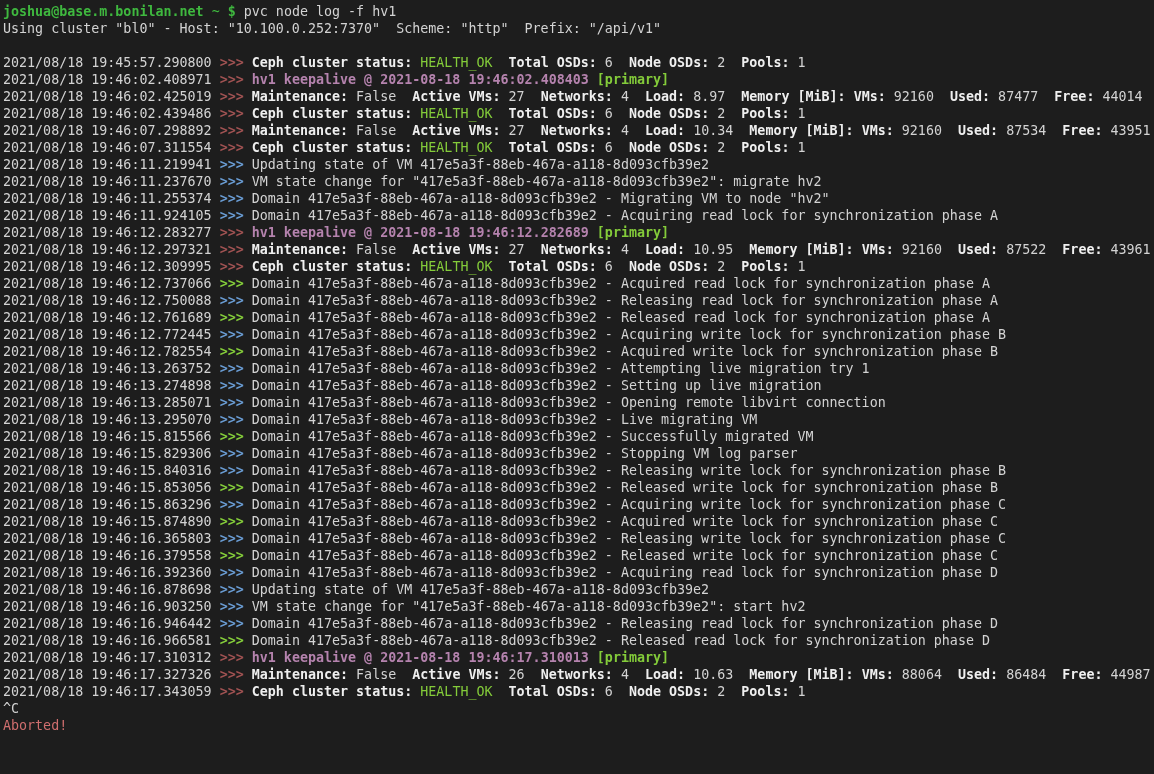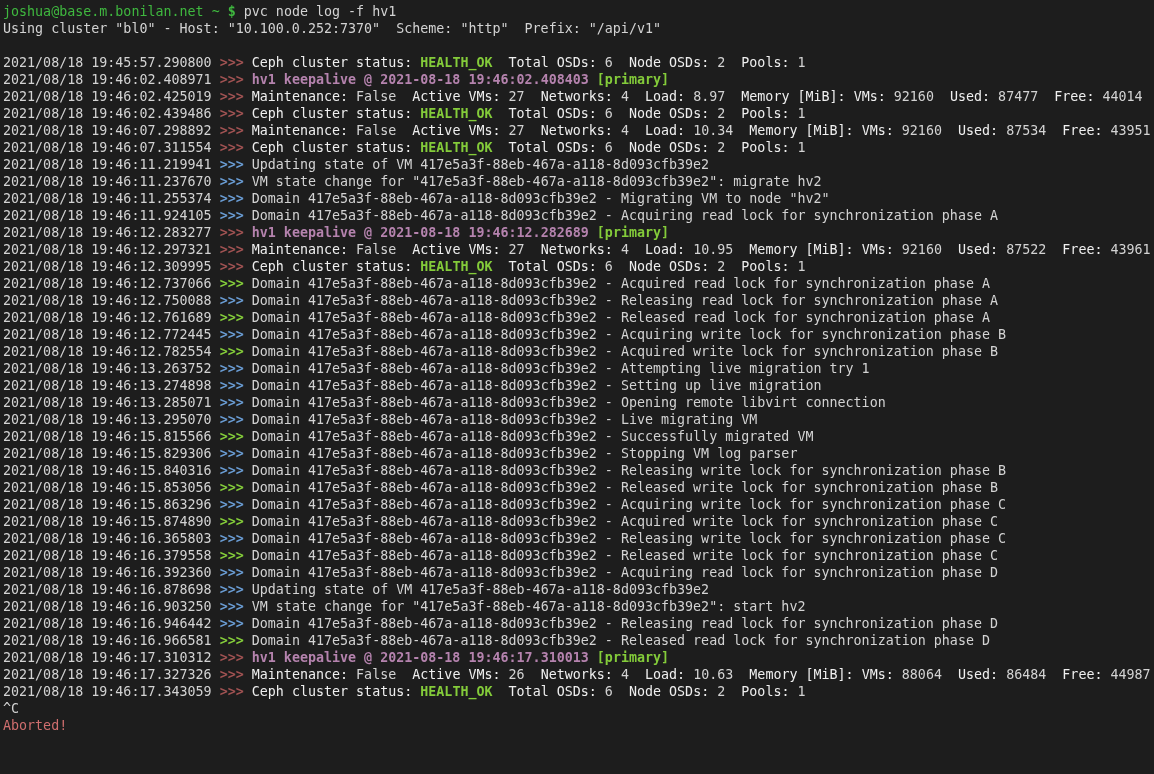--- a/index.html
+++ b/index.html
@@ -20,28 +20,28 @@
     cursor: text;
   }
   .line {
     white-space: pre;
     min-height: 17px;
   }
   .seg-t   { color: var(--foreground); text-align: right; }
   .seg-p   { color: var(--foreground); }
   .seg-v   { color: var(--foreground); }
   .seg-cmd { color: var(--foreground); }
-  .seg-b   { color: var(--label-bold); font-weight: normal; }
+  .seg-b   { color: var(--label-bold); font-weight: bold; }
   .seg-ar  { color: var(--marker-red);   font-weight: bold; }
   .seg-ab  { color: var(--marker-blue);  font-weight: bold; }
   .seg-ag  { color: var(--marker-green); font-weight: bold; }
   .seg-ka  { color: var(--keepalive-mauve); font-weight: bold; }
   .seg-pr  { color: var(--bright-green); font-weight: bold; }
-  .seg-ok  { color: var(--bright-green); font-weight: bold; }
-  .seg-pu  { color: var(--prompt-green); font-weight: normal; }
+  .seg-ok  { color: var(--bright-green); font-weight: normal; }
+  .seg-pu  { color: var(--prompt-green); font-weight: bold; }
   .seg-pt  { color: var(--prompt-green); }
   .seg-pd  { color: var(--prompt-green); font-weight: bold; }
   .seg-sal { color: var(--error-red); margin-top: 44px; }
 </style>
 </head>
 <body>
 
 <div class="screen">
   <div id="output">
       <div class="line"><span class="seg-pu">joshua@base.m.bonilan.net</span><span class="seg-p"> </span><span class="seg-pt">~</span><span class="seg-p"> </span><span class="seg-pd">$</span><span class="seg-cmd"> pvc node log -f hv1</span></div>

